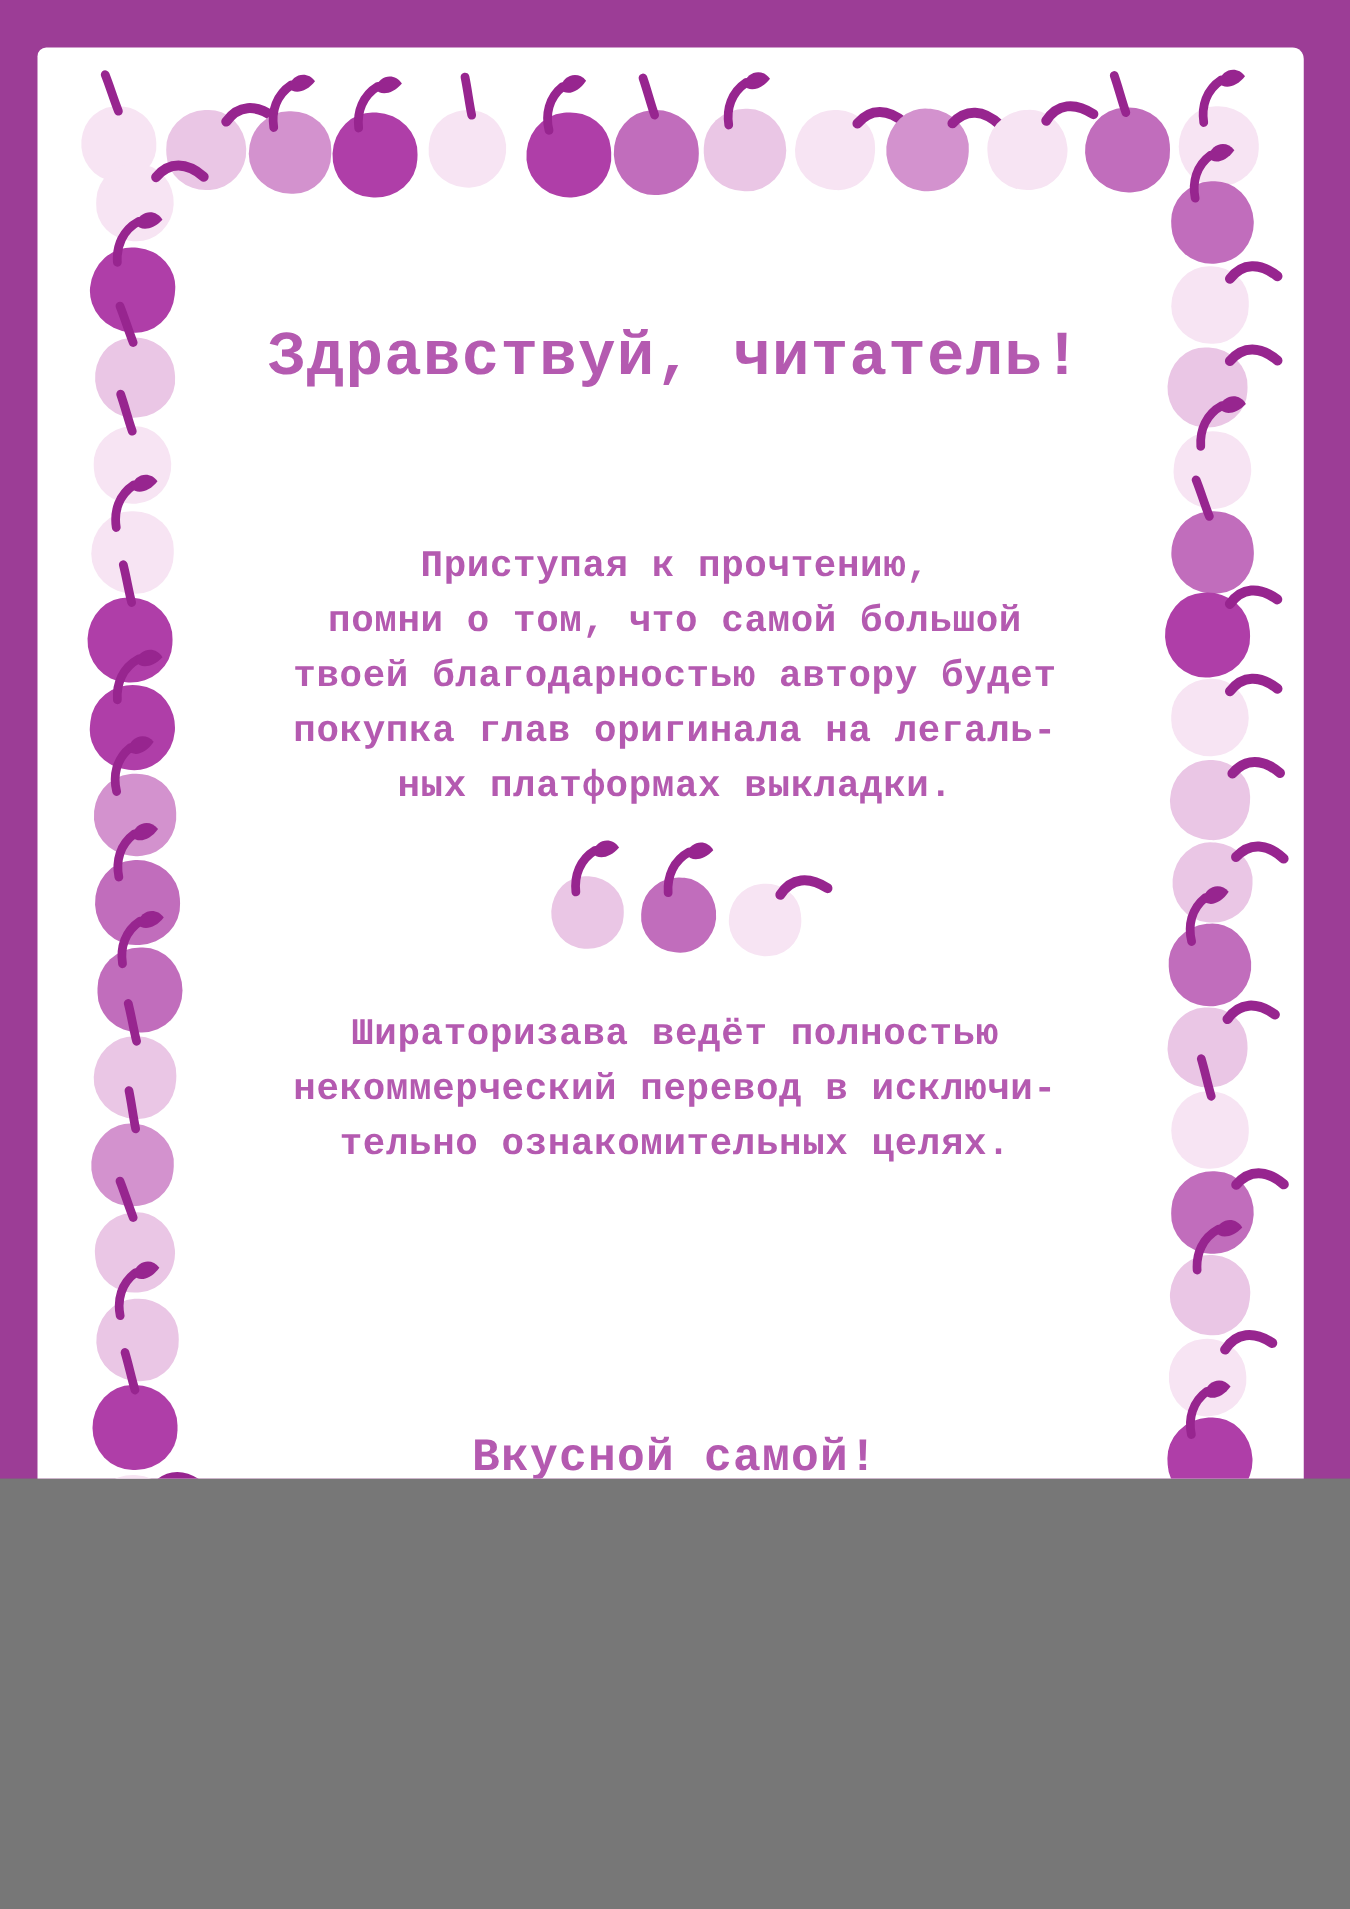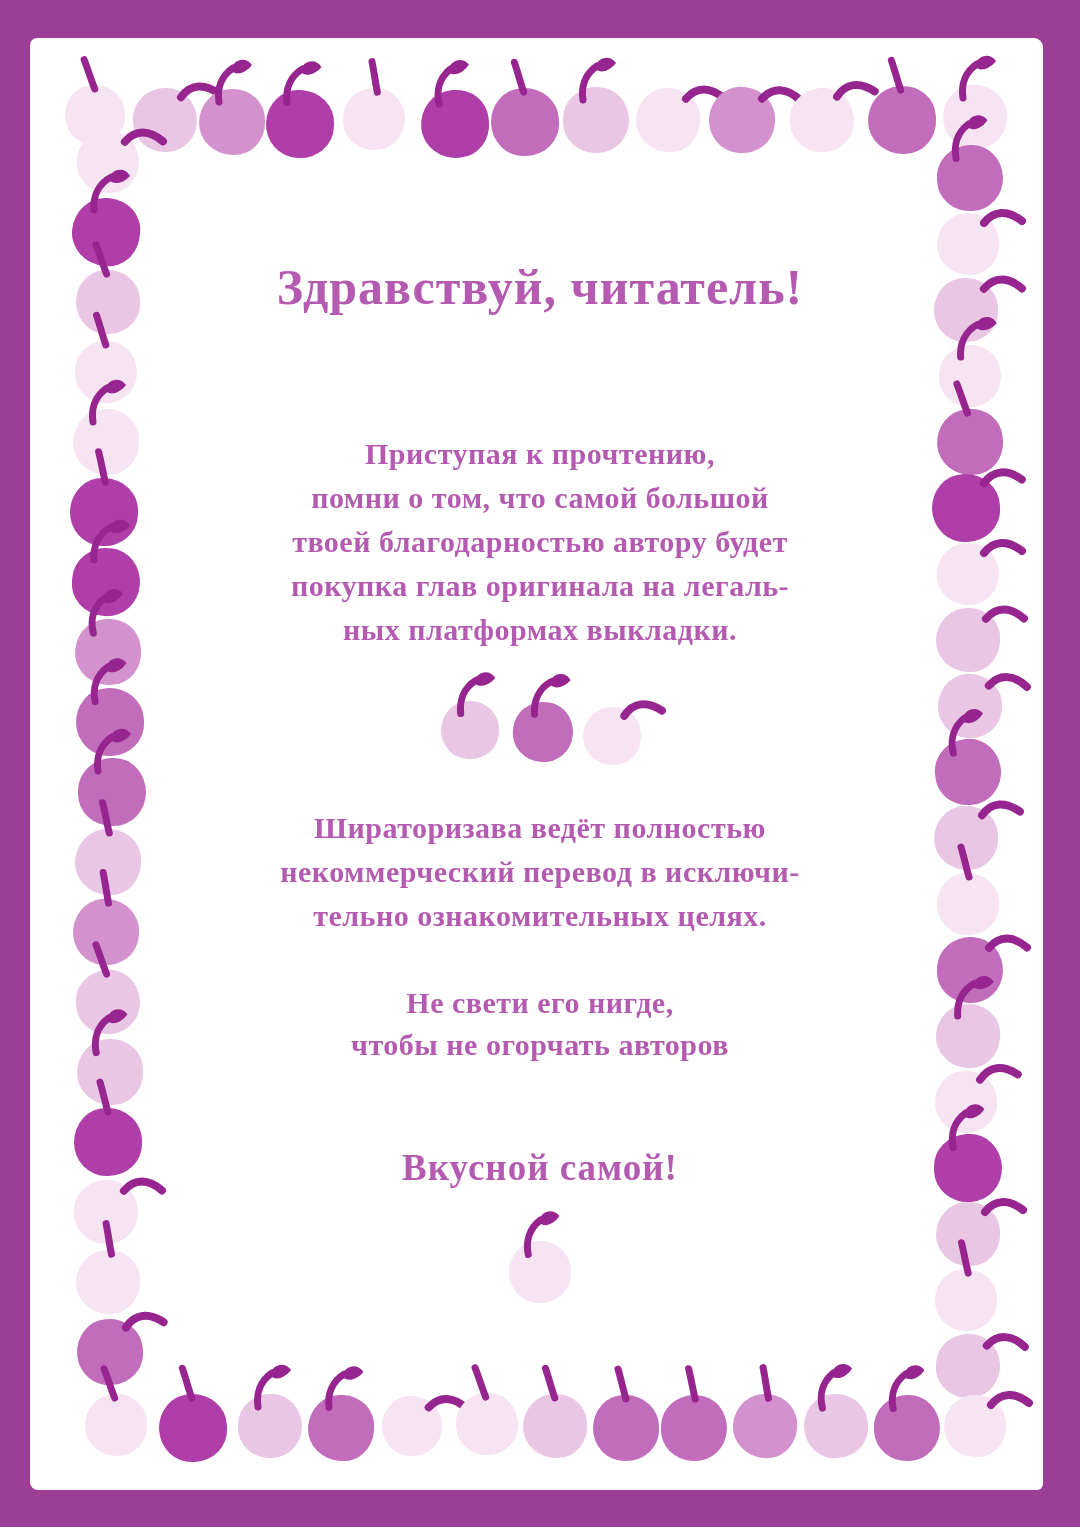--- a/index.html
+++ b/index.html
@@ -1,21 +1,21 @@
 <!DOCTYPE html>
 <html style="--frame: #9c3d96; --page: #ffffff; --text: #b45ab0;"><head>
 <meta charset="utf-8">
 <style>
   html,body{margin:0;padding:0;background:#777;}
   .canvas{
     position:relative;
-    width:1080px;height:1527px;
+    width:1080px;height:1183px;
     background:var(--frame,#9c3d96);
     overflow:hidden;
-    font-family:Liberation Serif, serif;
+    font-family:Liberation Mono, monospace;
   }
   .note-page{
     position:absolute;
     left:30px;top:38px;
     width:1013px;height:1452px;
     background:var(--page,#ffffff);
     border-radius:7px 9px 6px 8px;
   }
   .apple{position:absolute;}
   .fruit{width:100%;height:100%;}
@@ -627,18 +627,16 @@
     <div class="note-par par-team">Шираторизава ведёт полностью
 некоммерческий перевод в исключи-
 тельно ознакомительных целях.</div>
 
     <div class="note-par par-reading">Приступая к прочтению,
 помни о том, что самой большой
 твоей благодарностью автору будет
 покупка глав оригинала на легаль-
 ных платформах выкладки.</div>
 
-    <div class="note-par par-warning">Не свети его нигде,
-чтобы не огорчать авторов</div>
 
     <div class="note-closing">Вкусной самой!</div>
   </div>
 </div>
 
 </body></html>

